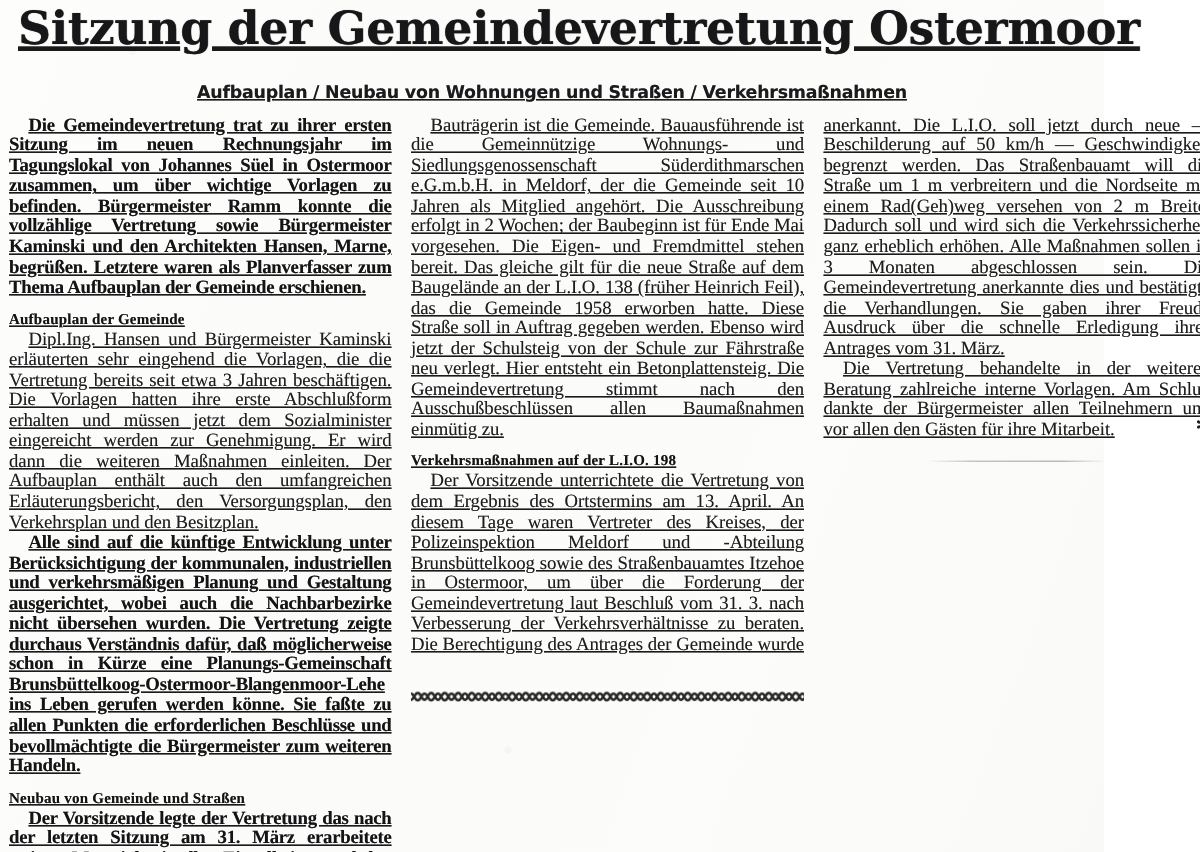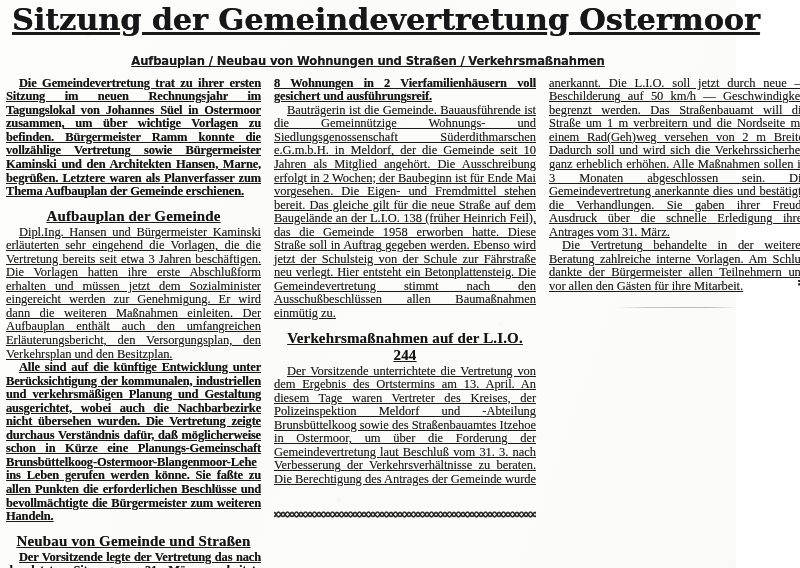--- a/index.html
+++ b/index.html
@@ -81,23 +81,22 @@
     letter-spacing:-0.18px;
     color:#141416;
     text-shadow:0 0 .4px rgba(0,0,0,.5);
   }
   p.body.cont{text-indent:0;}
   p.body.last{text-align:justify;}
   p.body.last::after{content:"";display:inline-block;width:100%;}
 
   h2.section{
     margin:9px 0 1px;
-    text-align:center;
     font-weight:700;
-    font-size:15px;
+    font-size:10px;
     letter-spacing:.15px;
     color:#141416;
     text-shadow:0 0 .4px rgba(0,0,0,.5);
   }
 
   
   .ornament{
     margin:9px 0 0;
     height:11px;
     width:100%;
@@ -133,23 +132,22 @@
     <div class="col">
       <p class="body bold">Die Gemeindevertretung trat zu ihrer ersten Sitzung im neuen Rechnungsjahr im Tagungslokal von Johannes Süel in Ostermoor zusammen, um über wichtige Vorlagen zu befinden. Bürgermeister Ramm konnte die vollzählige Vertretung sowie Bürgermeister Kaminski und den Architekten Hansen, Marne, begrüßen. Letztere waren als Planverfasser zum Thema Aufbauplan der Gemeinde erschienen.</p>
       <h2 class="section">Aufbauplan der Gemeinde</h2>
       <p class="body">Dipl.Ing. Hansen und Bürgermeister Kaminski erläuterten sehr eingehend die Vorlagen, die die Vertretung bereits seit etwa 3 Jahren beschäftigen. Die Vorlagen hatten ihre erste Abschlußform erhalten und müssen jetzt dem Sozialminister eingereicht werden zur Genehmigung. Er wird dann die weiteren Maßnahmen einleiten. Der Aufbauplan enthält auch den umfangreichen Erläuterungsbericht, den Versorgungsplan, den Verkehrsplan und den Besitzplan.</p>
       <p class="body bold">Alle sind auf die künftige Entwicklung unter Berücksichtigung der kommunalen, industriellen und verkehrsmäßigen Planung und Gestaltung ausgerichtet, wobei auch die Nachbarbezirke nicht übersehen wurden. Die Vertretung zeigte durchaus Verständnis dafür, daß möglicherweise schon in Kürze eine Planungs-Gemeinschaft Brunsbüttelkoog-Ostermoor-Blangenmoor-Lehe ins Leben gerufen werden könne. Sie faßte zu allen Punkten die erforderlichen Beschlüsse und bevollmächtigte die Bürgermeister zum weiteren Handeln.</p>
       <h2 class="section">Neubau von Gemeinde und Straßen</h2>
       <p class="body bold last">Der Vorsitzende legte der Vertretung das nach der letzten Sitzung am 31. März erarbeitete weitere Material mit allen Einzelheiten und den Stellungnahmen der Ausschüsse der Gemeinde vor. Danach ist der Neubau von</p>
     </div>
 
     <div class="col col-2">
-      <p class="body bold cont">8 Wohnungen in 2 Vierfamilienhäusern voll gesichert und ausführungsreif.</p>
       <p class="body">Bauträgerin ist die Gemeinde. Bauausführende ist die Gemeinnützige Wohnungs- und Siedlungsgenossenschaft Süderdithmarschen e.G.m.b.H. in Meldorf, der die Gemeinde seit 10 Jahren als Mitglied angehört. Die Ausschreibung erfolgt in 2 Wochen; der Baubeginn ist für Ende Mai vorgesehen. Die Eigen- und Fremdmittel stehen bereit. Das gleiche gilt für die neue Straße auf dem Baugelände an der L.I.O. 138 (früher Heinrich Feil), das die Gemeinde 1958 erworben hatte. Diese Straße soll in Auftrag gegeben werden. Ebenso wird jetzt der Schulsteig von der Schule zur Fährstraße neu verlegt. Hier entsteht ein Betonplattensteig. Die Gemeindevertretung stimmt nach den Ausschußbeschlüssen allen Baumaßnahmen einmütig zu.</p>
-      <h2 class="section">Verkehrsmaßnahmen auf der L.I.O. 244</h2>
+      <h2 class="section">Verkehrsmaßnahmen auf der L.I.O. 198</h2>
       <p class="body last">Der Vorsitzende unterrichtete die Vertretung von dem Ergebnis des Ortstermins am 13. April. An diesem Tage waren Vertreter des Kreises, der Polizeinspektion Meldorf und -Abteilung Brunsbüttelkoog sowie des Straßenbauamtes Itzehoe in Ostermoor, um über die Forderung der Gemeindevertretung laut Beschluß vom 31. 3. nach Verbesserung der Verkehrsverhältnisse zu beraten. Die Berechtigung des Antrages der Gemeinde wurde</p>
 
       <svg class="ornament" viewBox="0 0 262 11" preserveAspectRatio="none" aria-hidden="true">
         <defs>
           <pattern id="braid" x="0" y="0" width="9" height="11" patternUnits="userSpaceOnUse">
             <path d="M0,7.5 C2.2,7.5 2.2,3 4.5,3 C6.8,3 6.8,7.5 9,7.5" fill="none" stroke="#1a1a1a" stroke-width="1.7" stroke-linecap="round"></path>
             <path d="M0,3.4 C2.2,3.4 2.2,7.9 4.5,7.9 C6.8,7.9 6.8,3.4 9,3.4" fill="none" stroke="#1a1a1a" stroke-width="1.7" stroke-linecap="round"></path>
           </pattern>
         </defs>
         <rect x="0" y="0" width="262" height="11" fill="url(#braid)"></rect>

